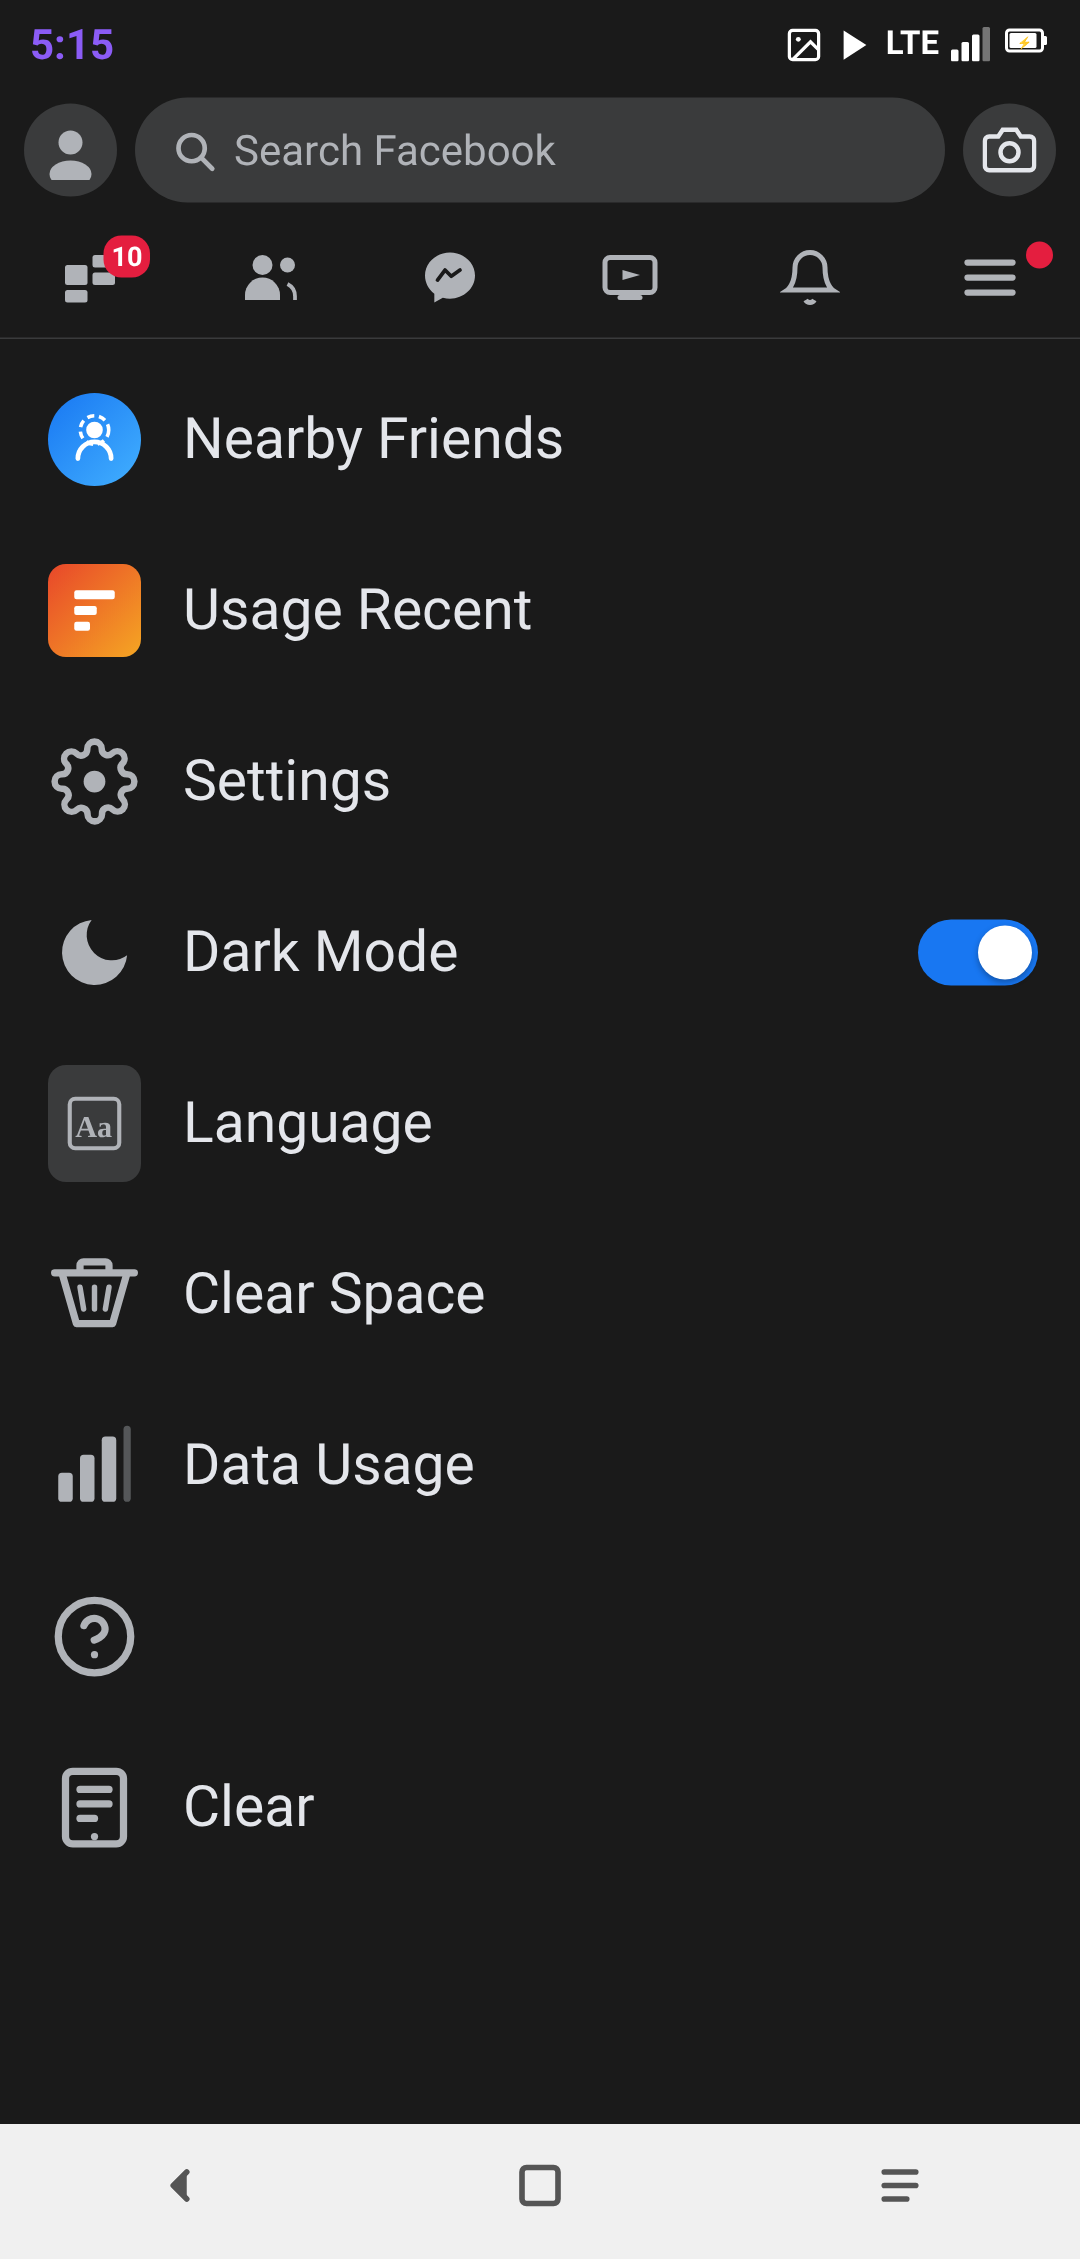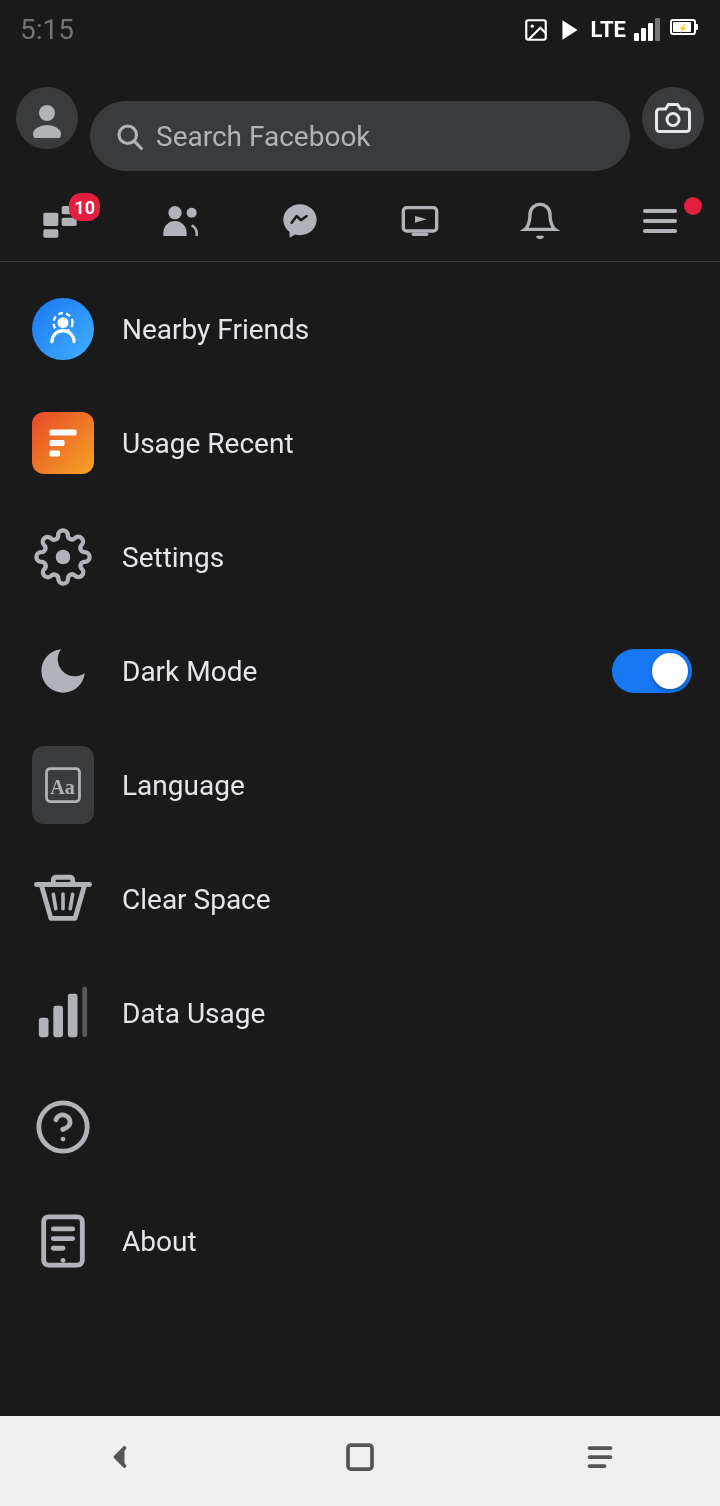--- a/index.html
+++ b/index.html
@@ -18,23 +18,23 @@
     
     .status-bar {
       background: #1a1a1a;
       display: flex;
       justify-content: space-between;
       align-items: center;
       padding: 12px 20px 8px 20px;
       height: 55px;
     }
     .status-time {
-      color: #737373;
+      color: #8b5cf6;
       font-size: 28px;
-      font-weight: 400;
+      font-weight: 700;
     }
     .status-icons {
       display: flex;
       gap: 8px;
     }
     .status-icons span {
       color: #fff;
       font-size: 22px;
     }
     .status-lte {
@@ -67,21 +67,20 @@
     }
     .search-bar {
       flex: 1;
       background: #3a3b3c;
       border-radius: 40px;
       height: 70px;
       display: flex;
       align-items: center;
       padding: 0 24px;
       gap: 12px;
-      margin-top: 36px;
     }
     .search-bar-text {
       color: #b0b3b8;
       font-size: 28px;
     }
     .camera-btn {
       width: 62px;
       height: 62px;
       border-radius: 50%;
       background: #3a3b3c;
@@ -153,21 +152,21 @@
     }
     .menu-icon-wrap {
       width: 70px;
       height: 70px;
       display: flex;
       align-items: center;
       justify-content: center;
       flex-shrink: 0;
     }
     .menu-label {
-      font-size: 28px;
+      font-size: 38px;
       color: #e4e6eb;
       flex: 1;
     }
 
     
     .toggle-wrap {
       display: flex;
       align-items: center;
       justify-content: flex-end;
     }
@@ -470,21 +469,21 @@
   <div class="menu-item">
     <div class="menu-icon-wrap">
       <svg width="58" height="58" viewBox="0 0 24 24" fill="none">
         <rect x="4" y="2" width="16" height="20" rx="2" stroke="#b0b3b8" stroke-width="2" fill="none"></rect>
         <rect x="7" y="6" width="10" height="2" rx="1" fill="#b0b3b8"></rect>
         <rect x="7" y="10" width="10" height="2" rx="1" fill="#b0b3b8"></rect>
         <rect x="7" y="14" width="6" height="2" rx="1" fill="#b0b3b8"></rect>
         <circle cx="12" cy="20" r="1" fill="#b0b3b8"></circle>
       </svg>
     </div>
-    <span class="menu-label">About</span>
+    <span class="menu-label">Clear</span>
   </div>
 
 </div>
 
 <div class="bottom-nav">
   <div class="bottom-nav-btn">
     <svg viewBox="0 0 24 24" fill="none">
       <path d="M15 18l-6-6 6-6" stroke="#555" stroke-width="2.5" stroke-linecap="round" stroke-linejoin="round"></path>
     </svg>
   </div>

